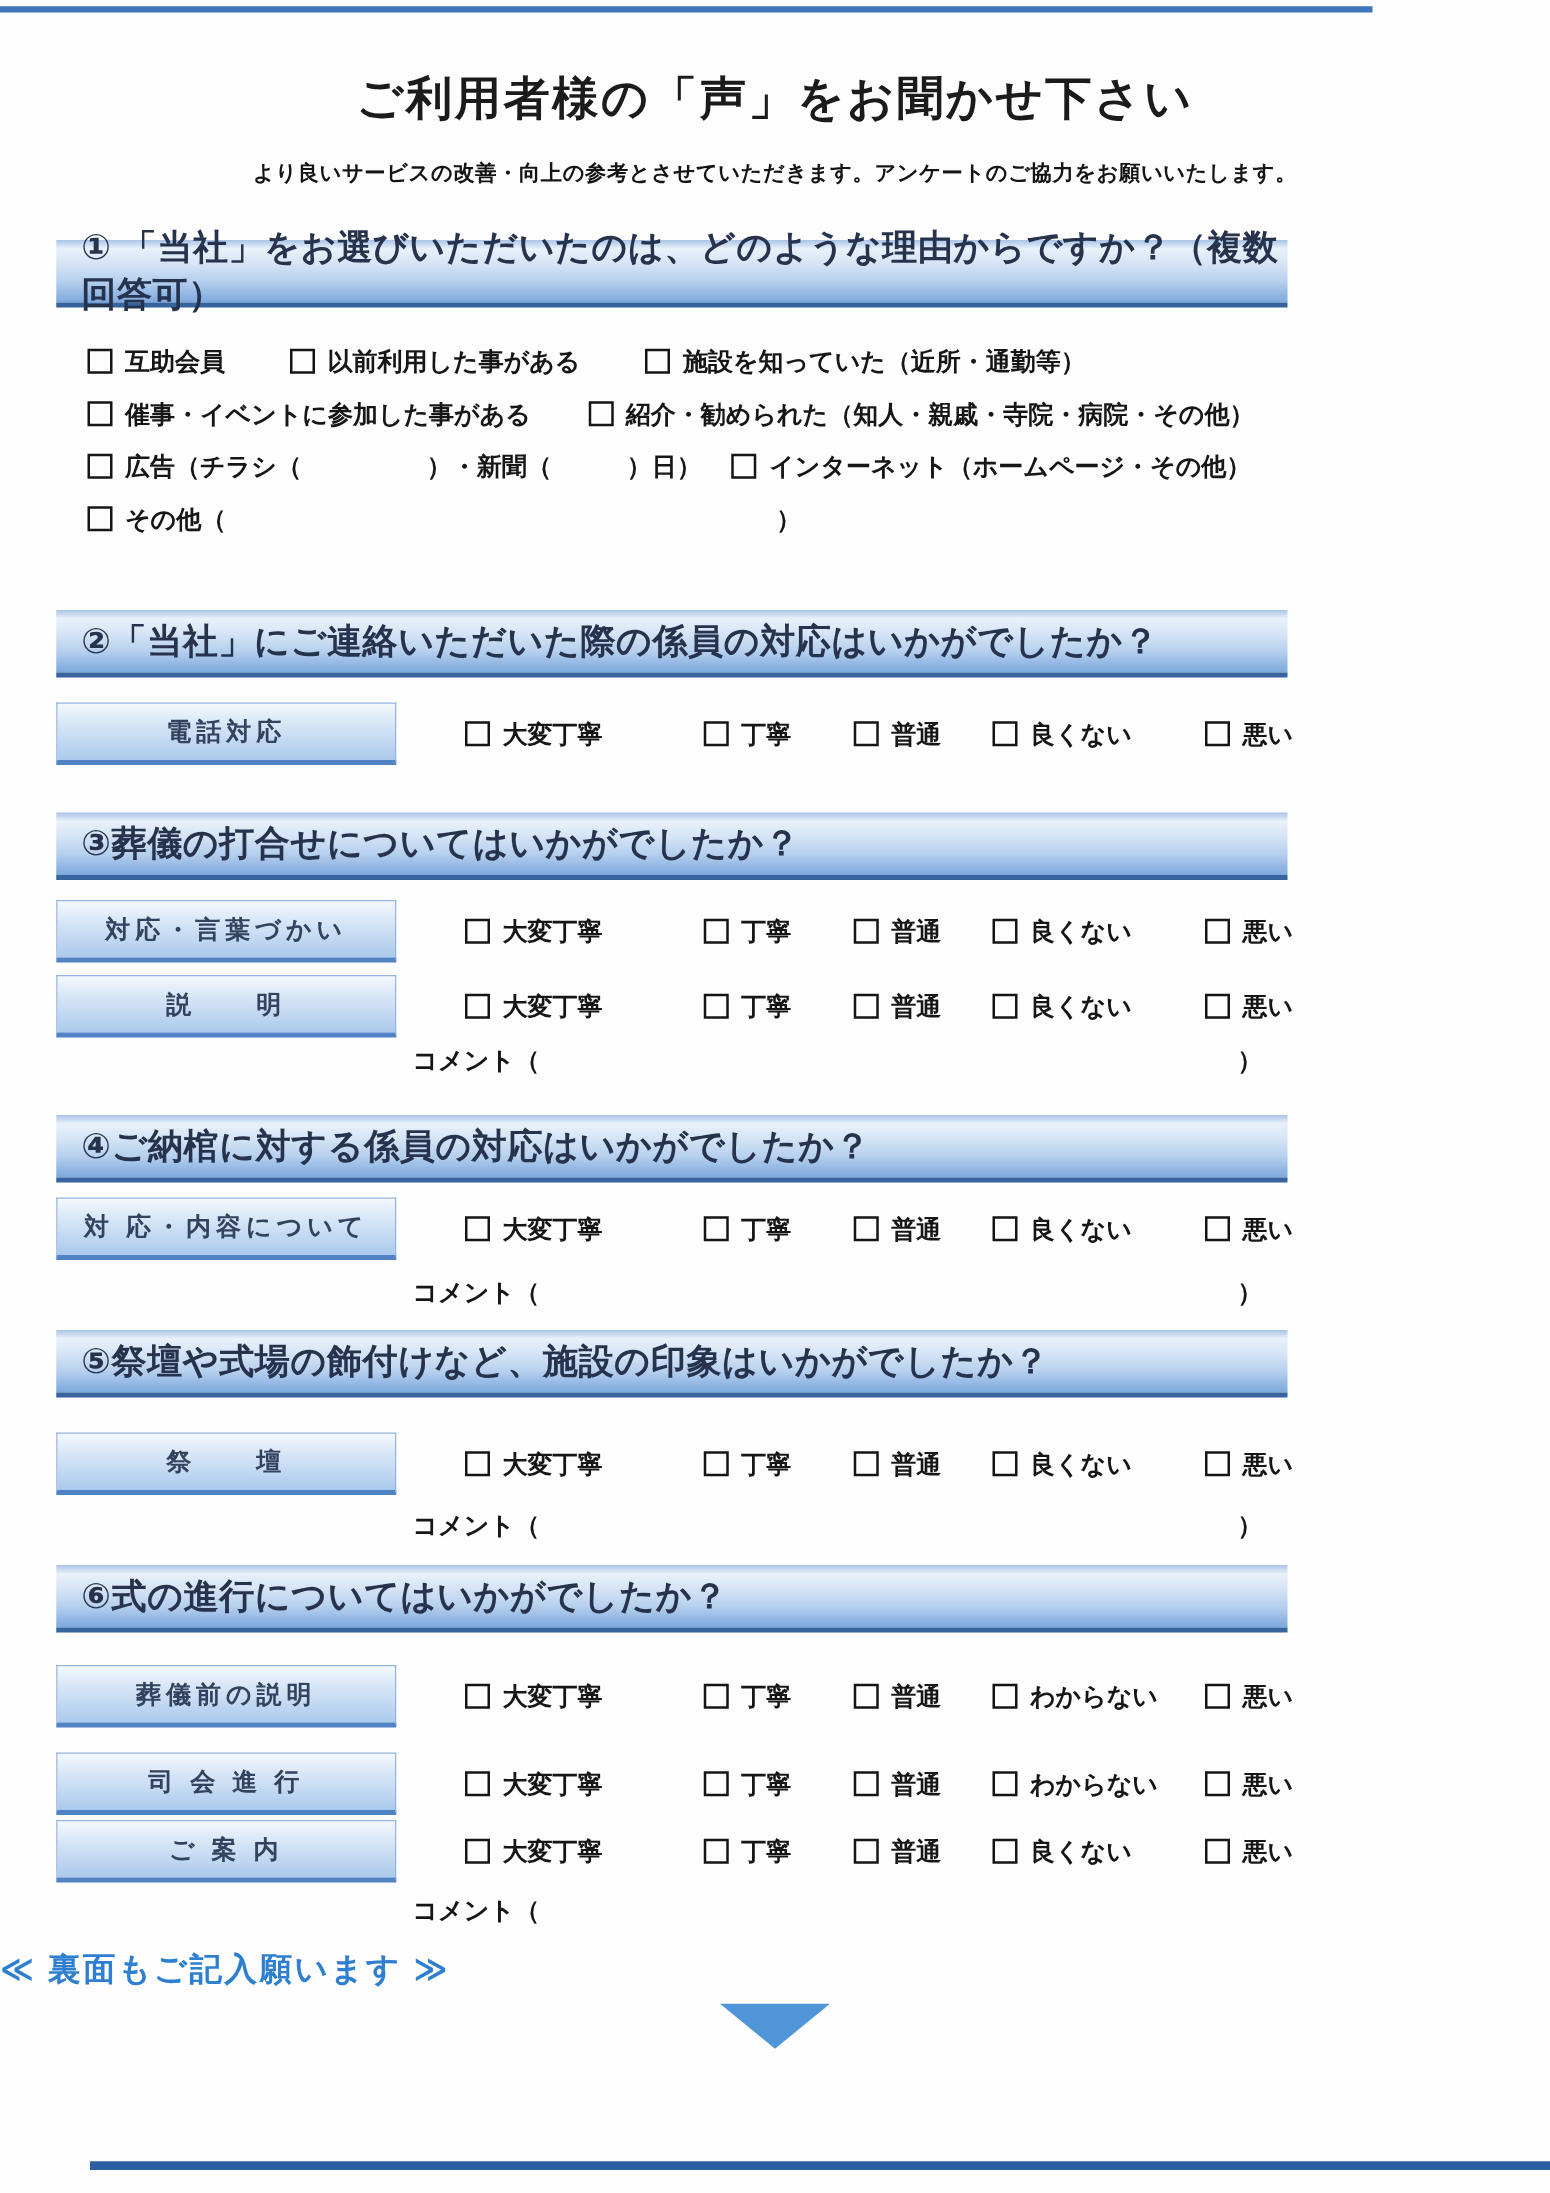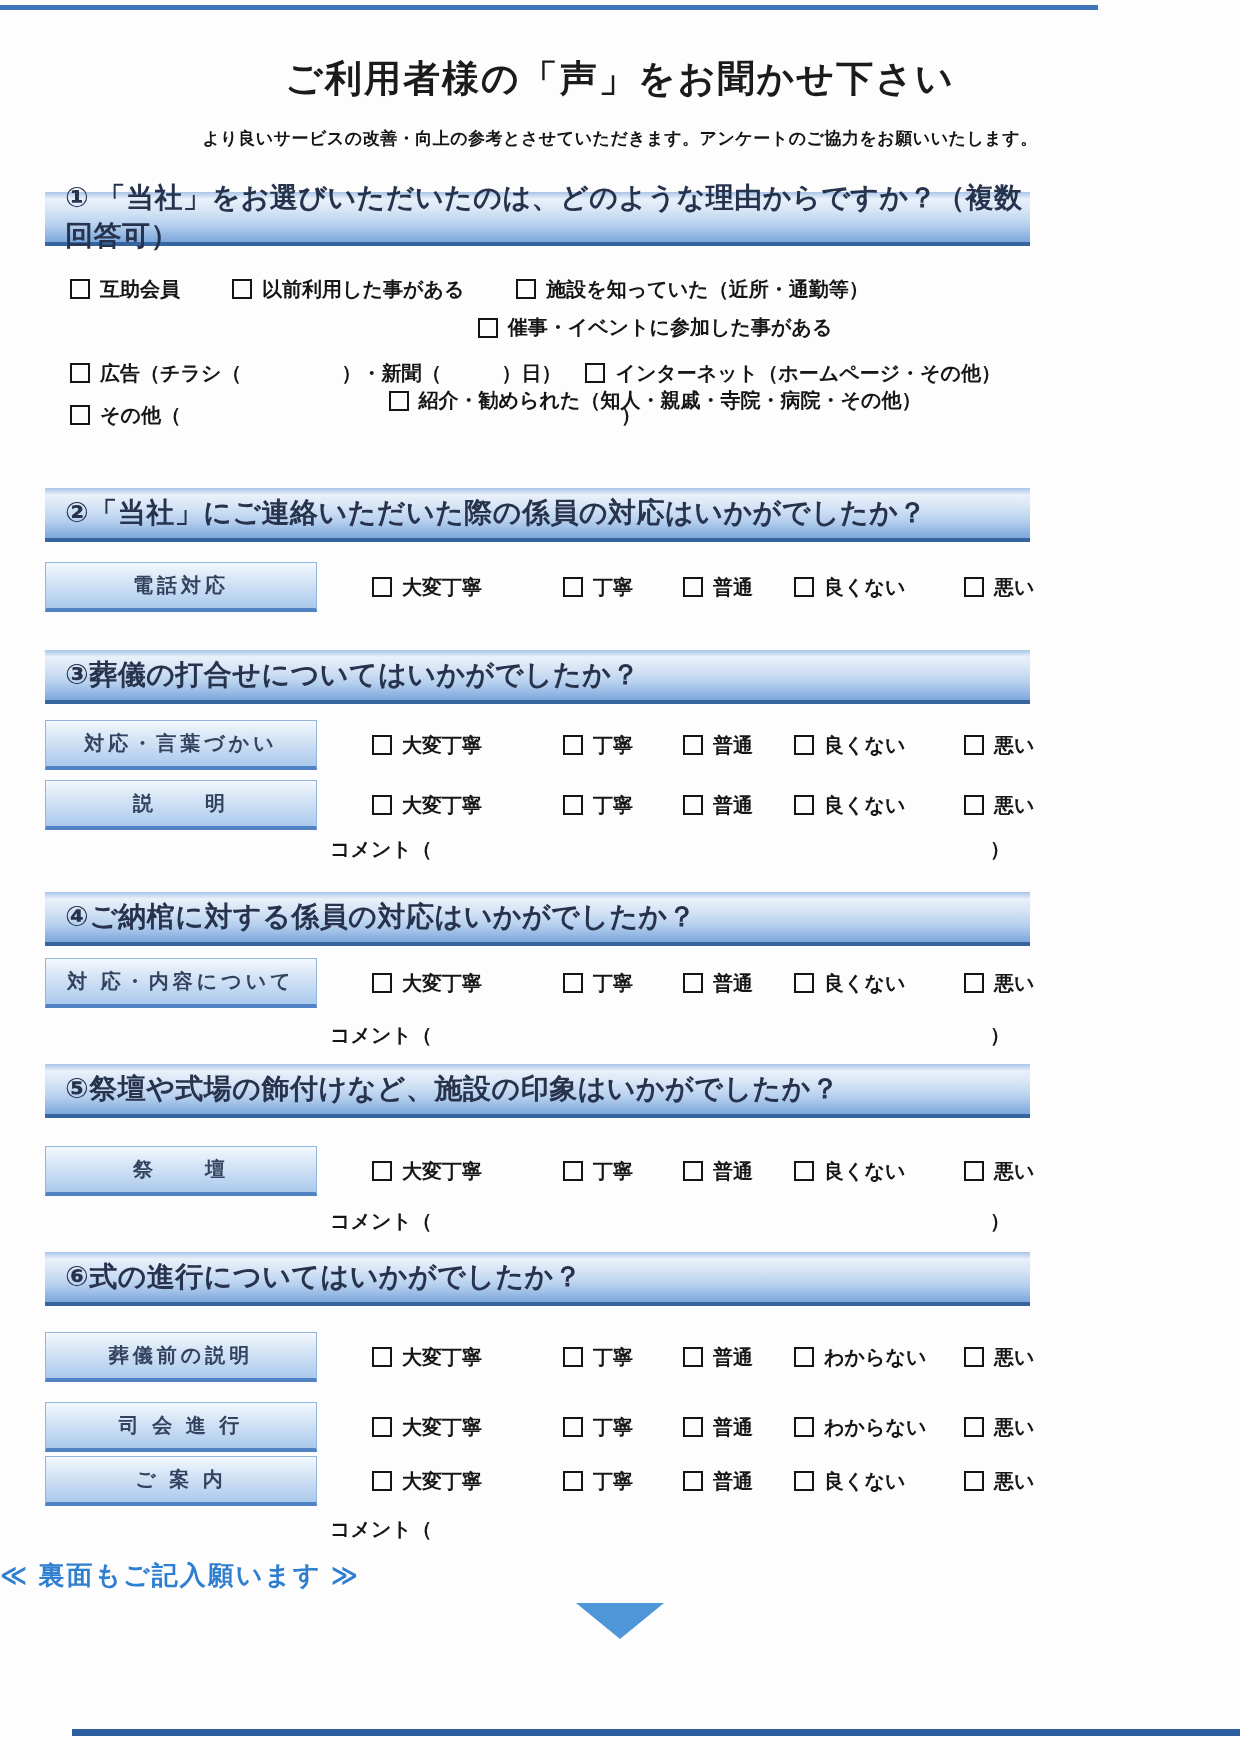--- a/index.html
+++ b/index.html
@@ -33,21 +33,21 @@
   .bar1{margin-top:40px;}
   .bar2{margin-top:56px;}
   .bar3{margin-top:38px;}
   .bar4{margin-top:28px;}
   .bar5{margin-top:14px;}
   .bar6{margin-top:16px;}
 
   .s1-opts{margin-left:70px;margin-top:26px;}
   .s1-line{display:flex;align-items:center;height:34px;margin-bottom:8px;font-size:20px;font-weight:700;}
   .s1-l1{gap:52px;}
-  .s1-l2{gap:46px;flex-direction:column;}
+  .s1-l2{gap:46px;}
   .s1-l3{gap:24px;}
 
   .opt{display:flex;align-items:center;white-space:pre;}
   .cb{width:16px;height:16px;border:2px solid #151515;margin-right:10px;flex:none;background:transparent;}
 
   .rating-row{display:flex;align-items:center;margin-left:45px;}
   .r-first{margin-top:20px;}
   .label-box{
     width:272px;height:50px;box-sizing:border-box;flex:none;
     background:linear-gradient(180deg,#f3f8fd 0%,#dce9f7 30%,#b5d0ef 85%,#aac9ec 100%);

